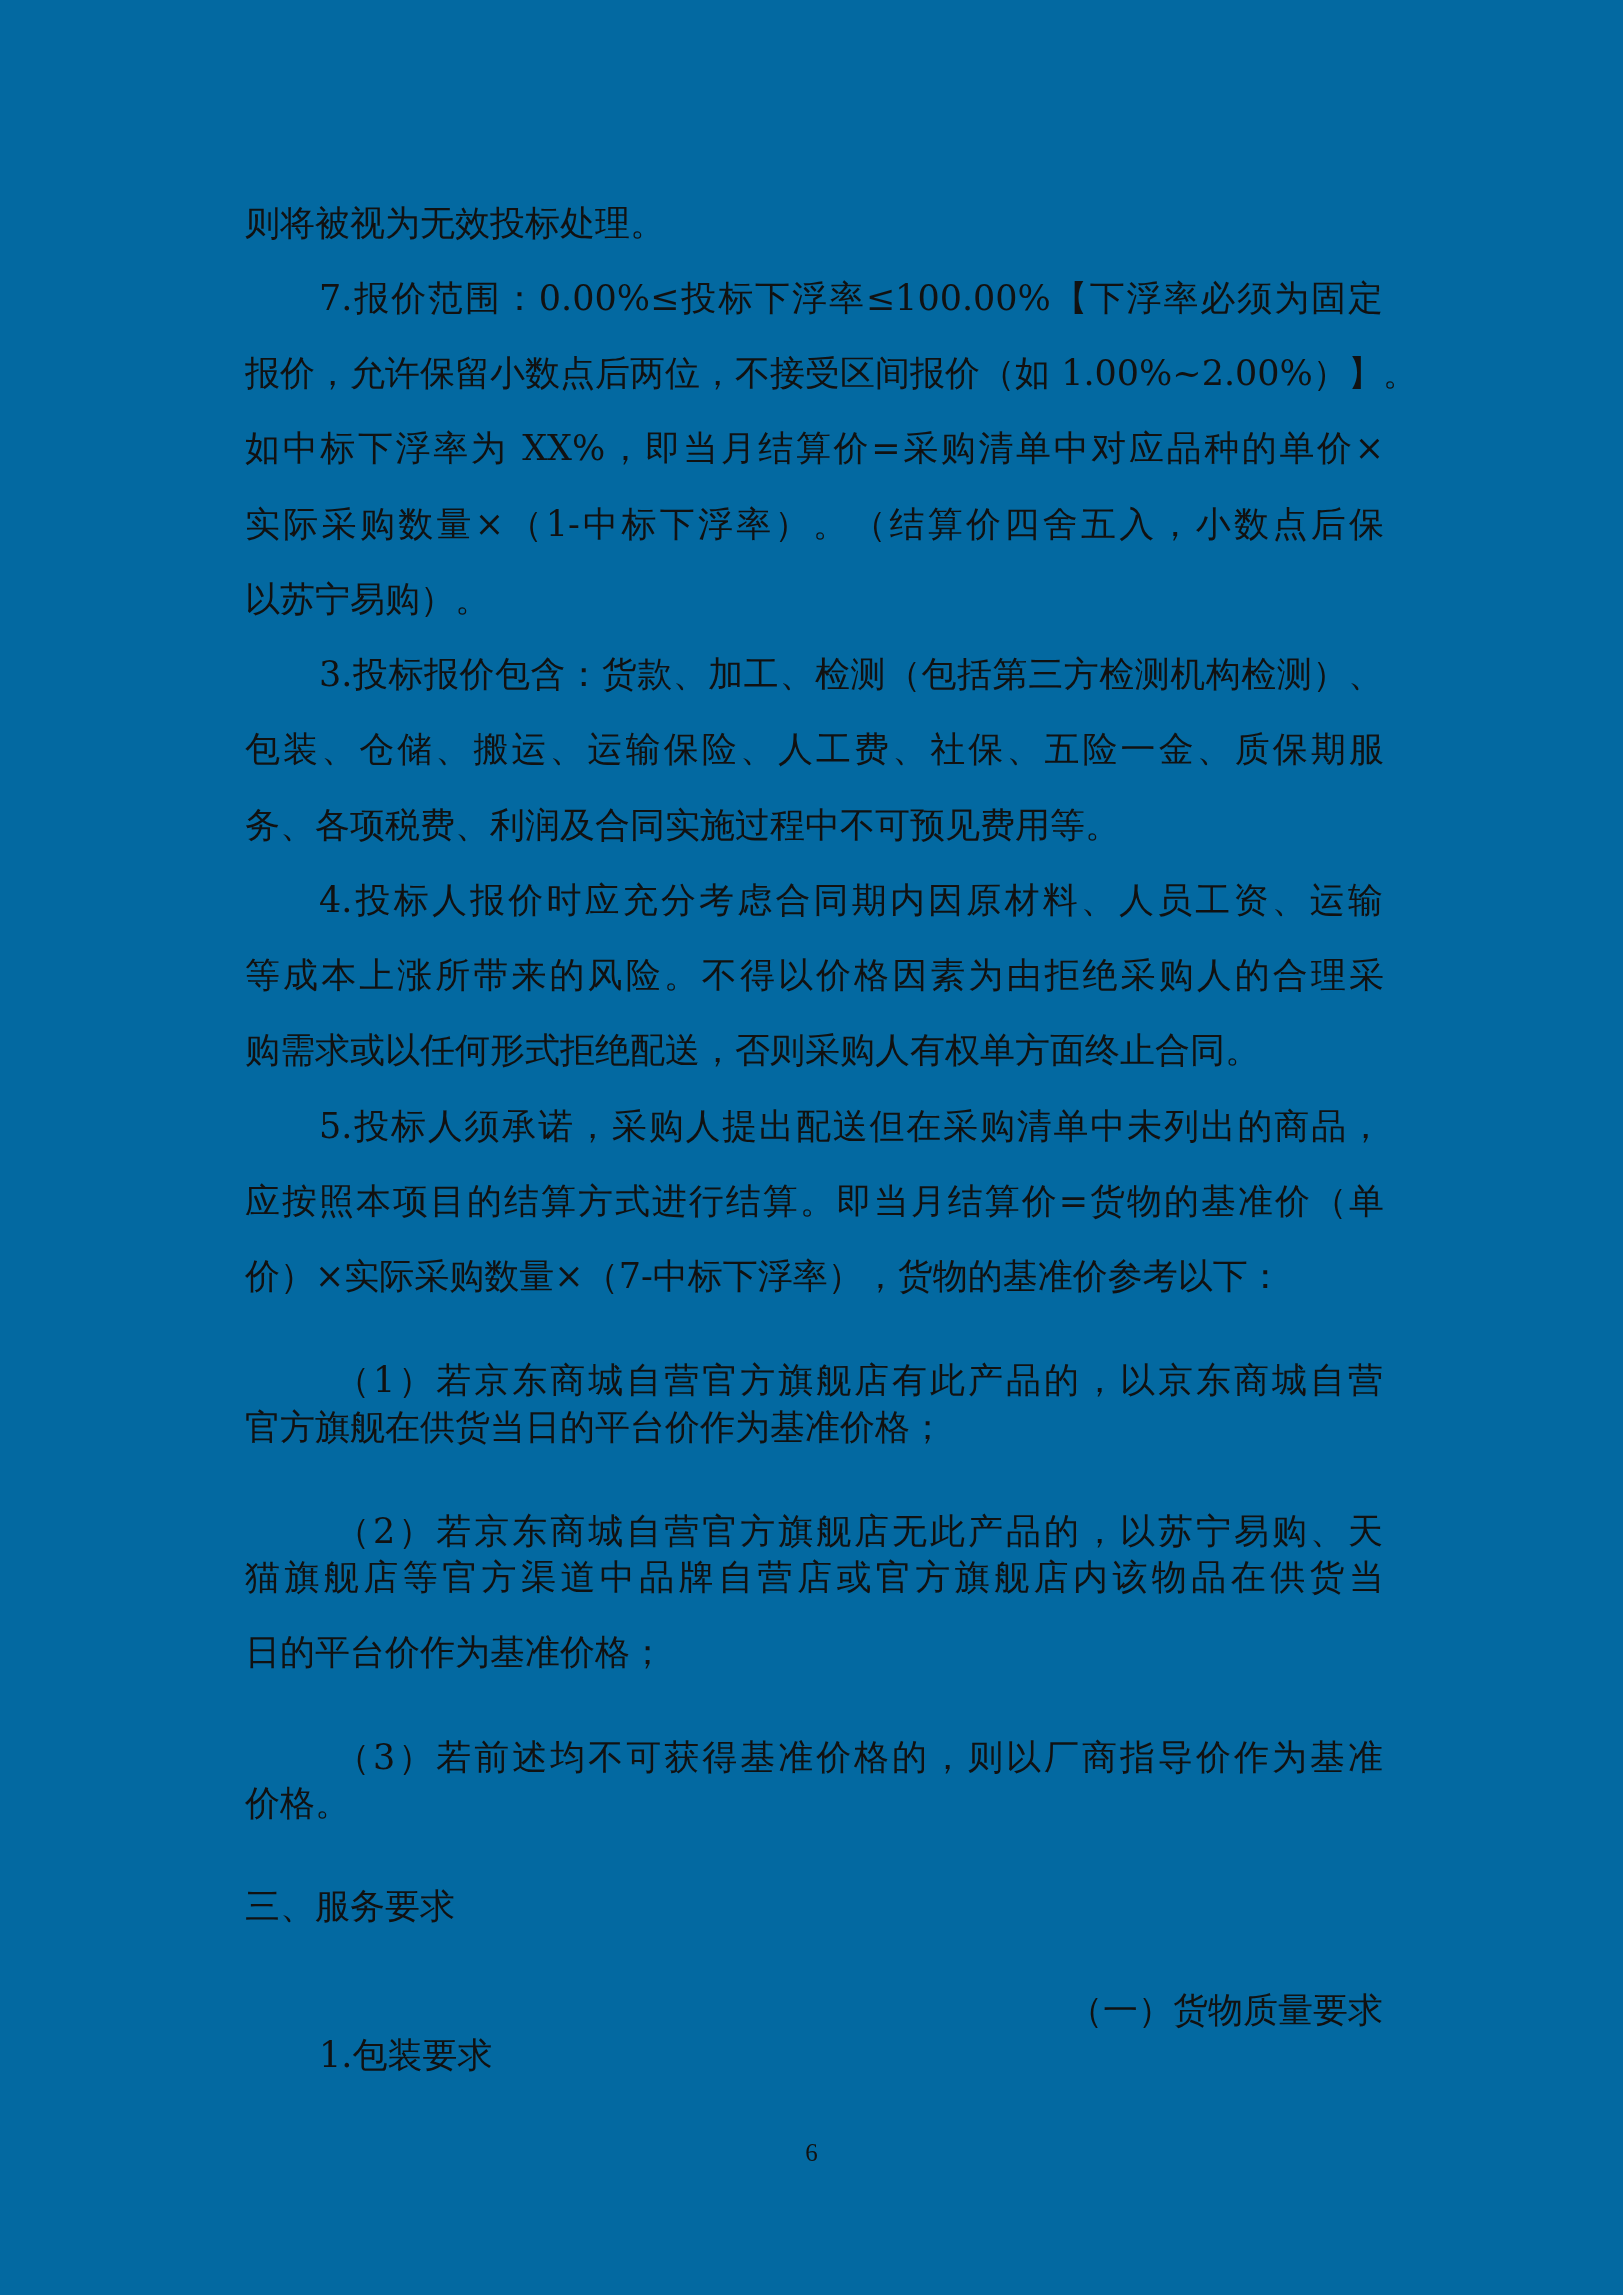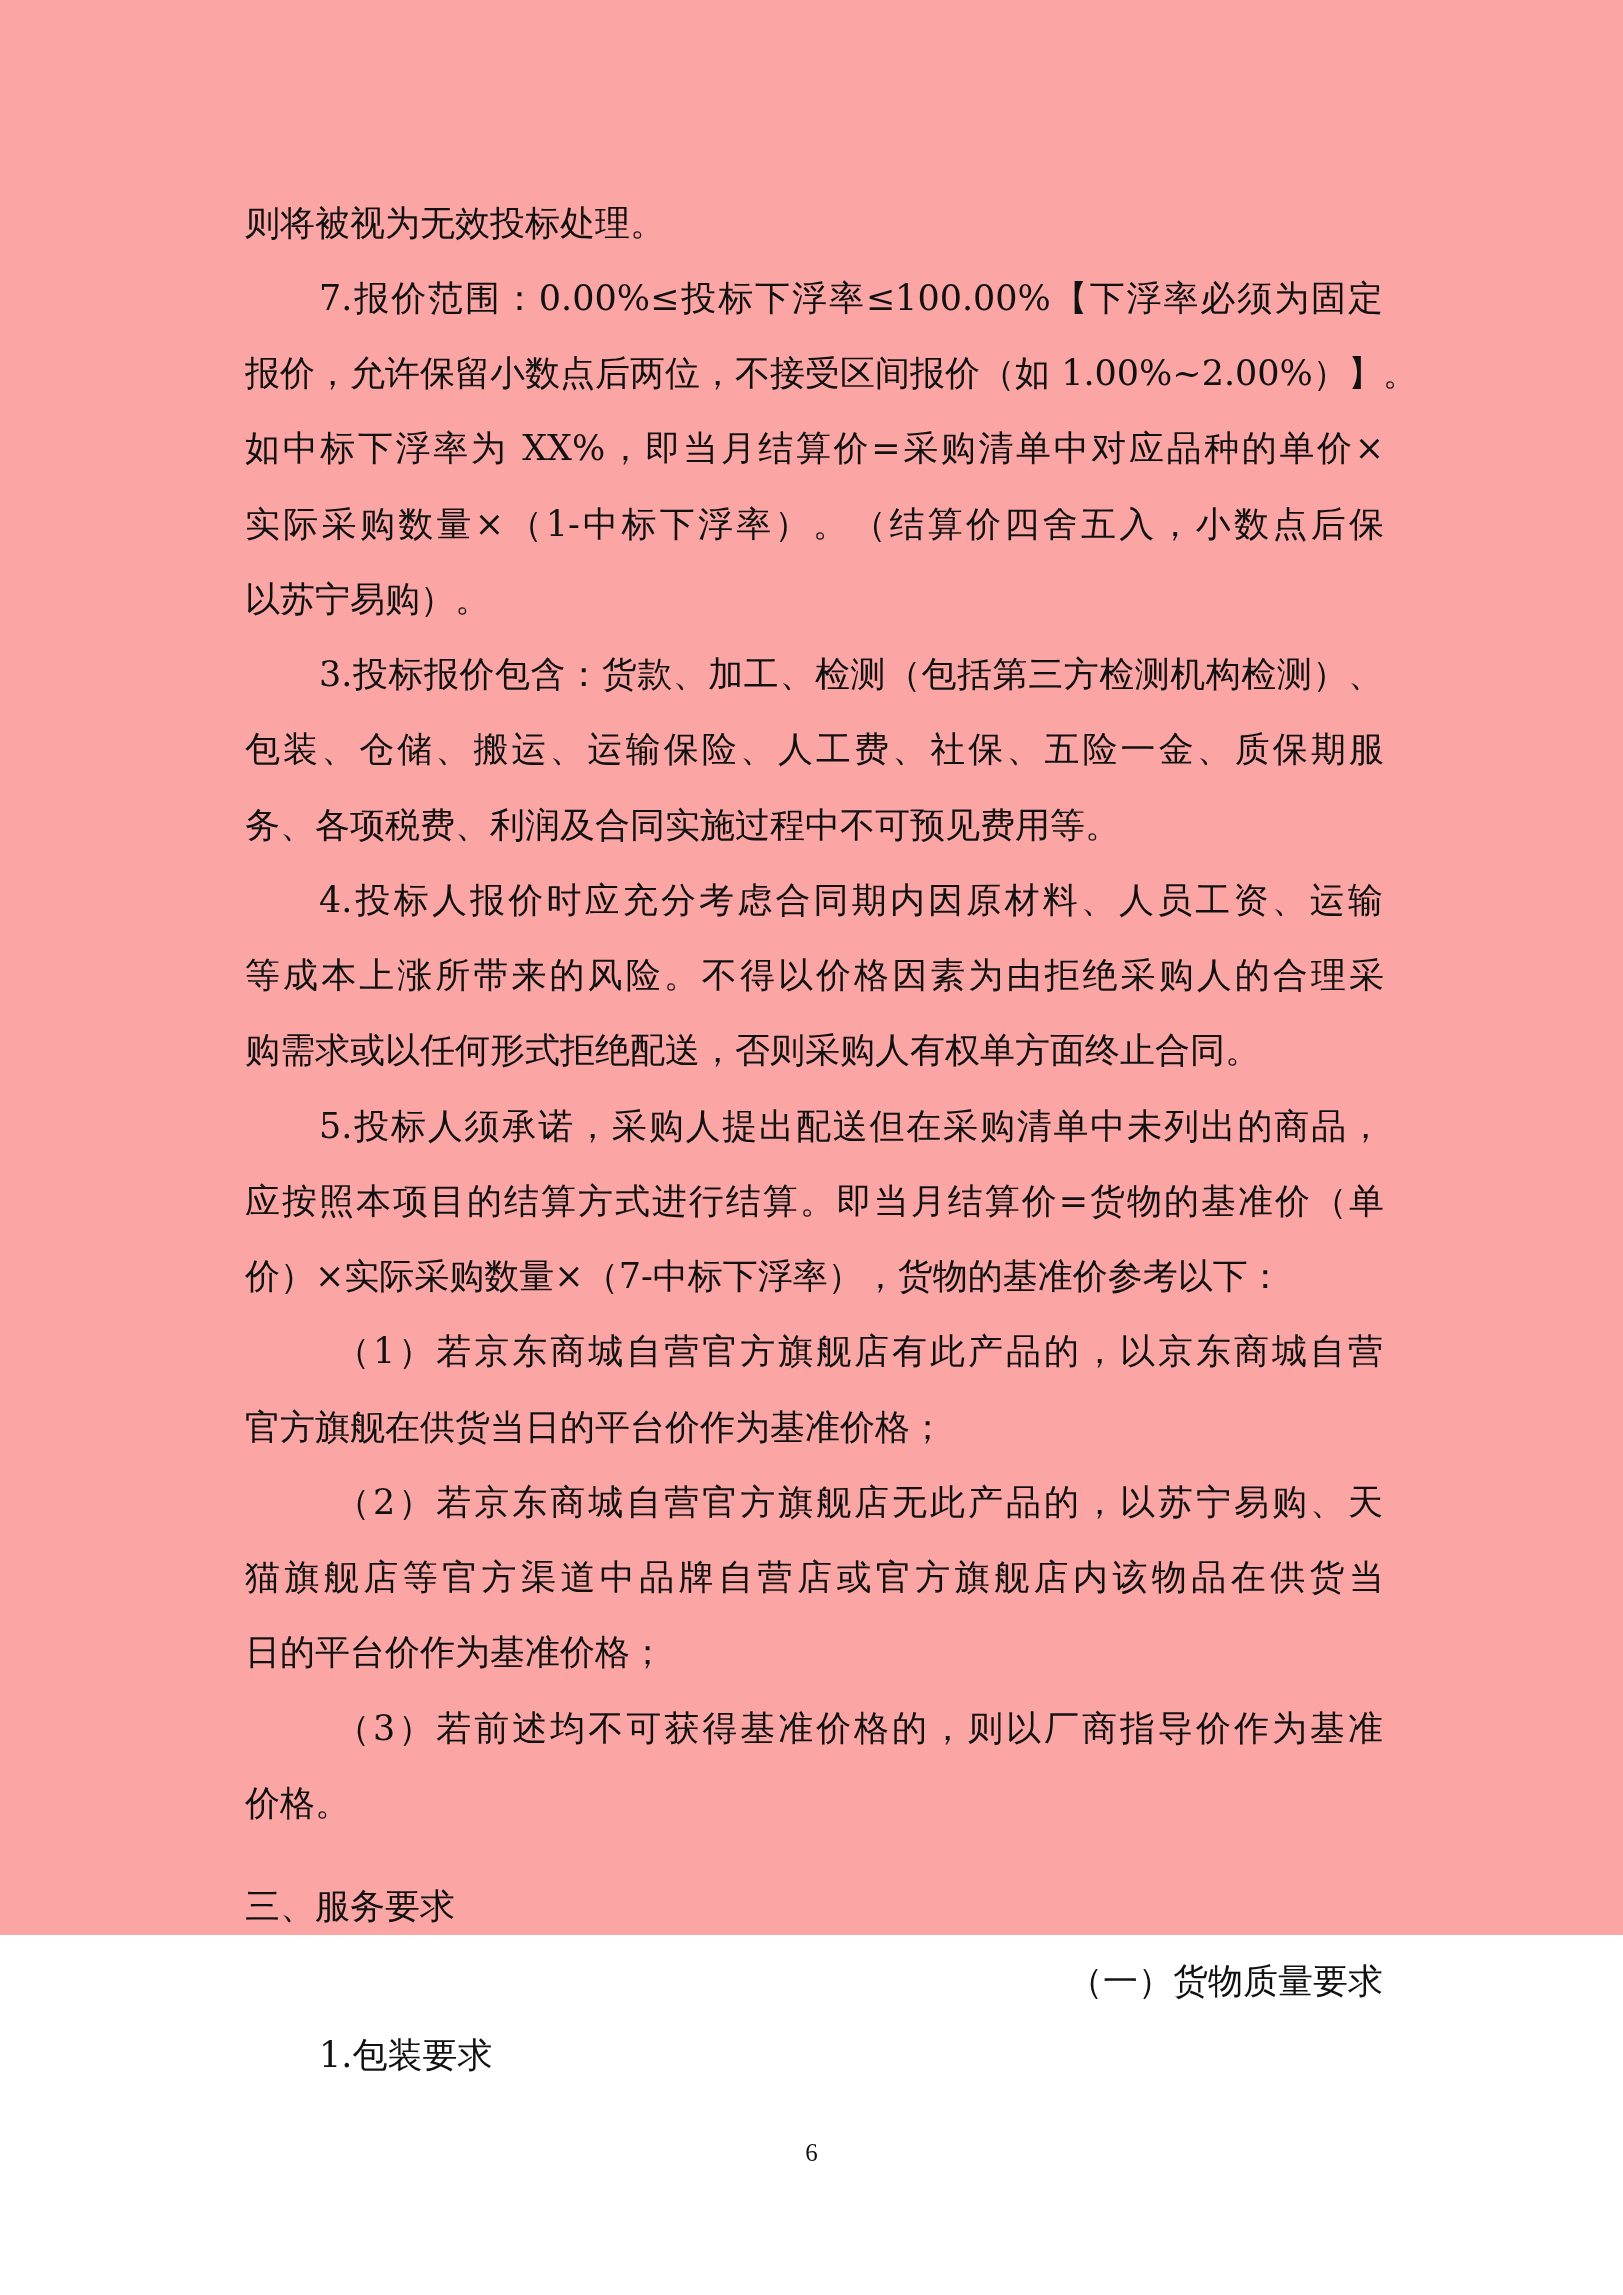--- a/index.html
+++ b/index.html
@@ -1,28 +1,28 @@
 <!DOCTYPE html>
 <html style="font-size:10.5px"><head>
   <meta charset="utf-8">
   <style>
     html, body { margin: 0; padding: 0; background: #ffffff; }
     body { width: 1623px; height: 2295px; position: relative; overflow: hidden; }
     .page {
-      position: absolute; left: 0; top: 0; width: 1623px; height: 1935px;
-      background: #fca5a5; color: #111111;
+      position: absolute; left: 0; top: 0; width: 1623px; height: 2295px;
+      background: #0369a1; color: #111111;
       font-family: "DejaVu Serif", "Liberation Serif", serif;
     }
     .line {
       position: absolute; left: 245px; width: 1139px;
       font-size: 35px; line-height: 42px; height: 42px;
       white-space: nowrap; letter-spacing: 0px;
     }
     .indent2 { left: 319px; width: 1064px; }
-    .indent-paren { left: 335px; width: 1048px; }
+    .indent-paren { left: 335px; width: 1048px; margin-top: 29px; }
     .justify { text-align: justify; text-align-last: justify; }
     .page-number {
       position: absolute; left: 0; width: 1623px; top: 2138px;
       text-align: center; font-size: 25px; line-height: 29px;
       font-family: "Liberation Serif", "DejaVu Serif", serif;
     }
   </style>
 </head>
 <body>
 

